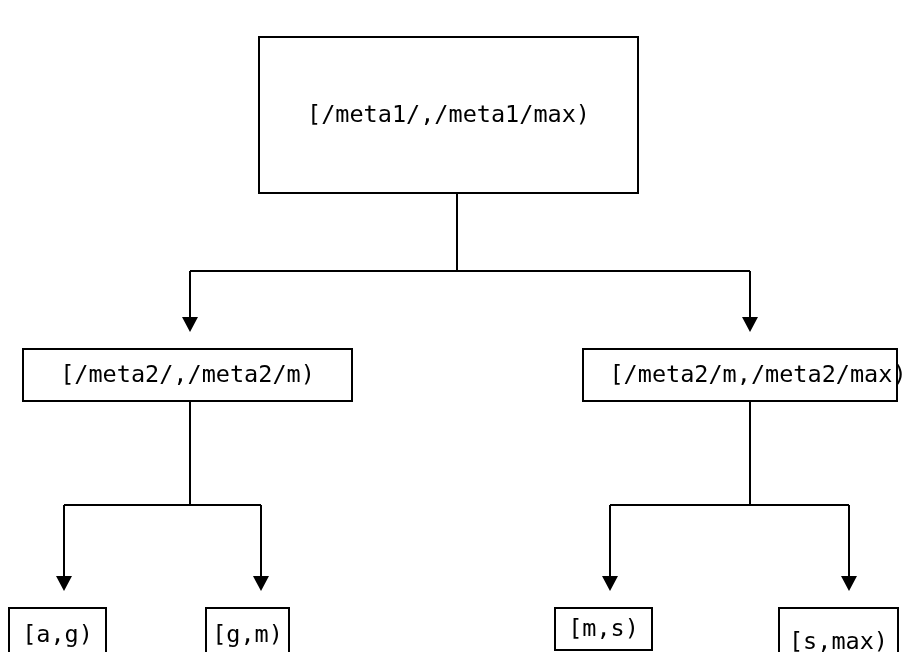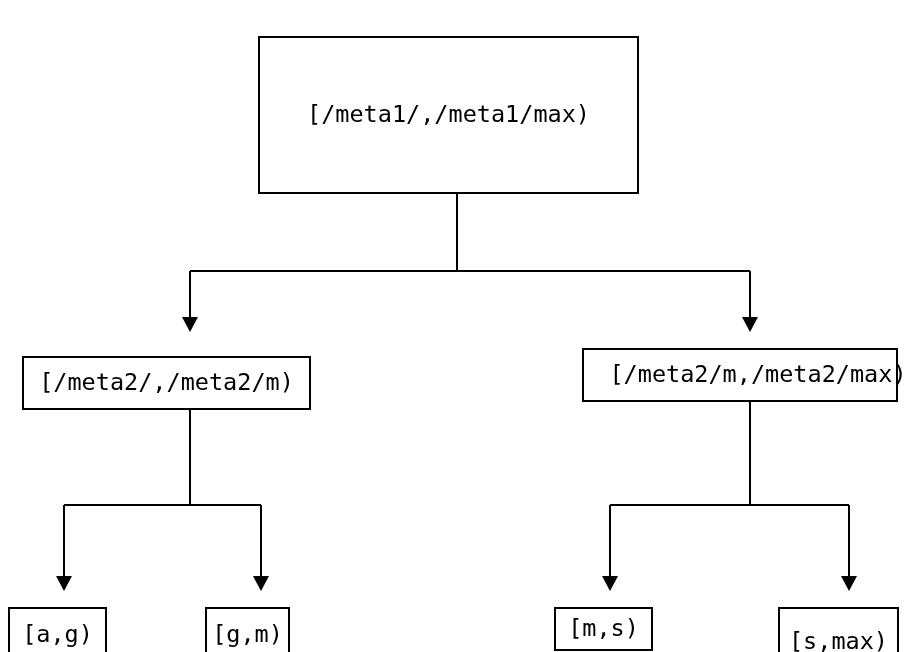--- a/index.html
+++ b/index.html
@@ -28,21 +28,21 @@
     background: #ffffff;
     color: #000000;
     display: flex;
     align-items: center;
     justify-content: center;
     font-size: 23.5px;
     white-space: nowrap;
     line-height: 1;
   }
   .node-root  { left: 258px; top: 12px;  width: 381px; height: 158px; }
-  .node-l     { left: 22px;  top: 332px; width: 289px; height: 54px;  }
+  .node-l     { left: 22px;  top: 324px; width: 331px; height: 54px;  }
   .node-r     { left: 582px; top: 324px; width: 316px; height: 54px; padding-left: 36px;  }
   .leaf-0     { left: 8px;   top: 583px; width: 99px;  height: 55px;  }
   .leaf-1     { left: 205px; top: 583px; width: 85px;  height: 55px;  }
   .leaf-2     { left: 554px; top: 583px; width: 99px;  height: 44px;  }
   .leaf-3     { left: 778px; top: 583px; width: 121px; height: 69px;  }
 </style>
 </head>
 <body>
 
 <div class="canvas">

